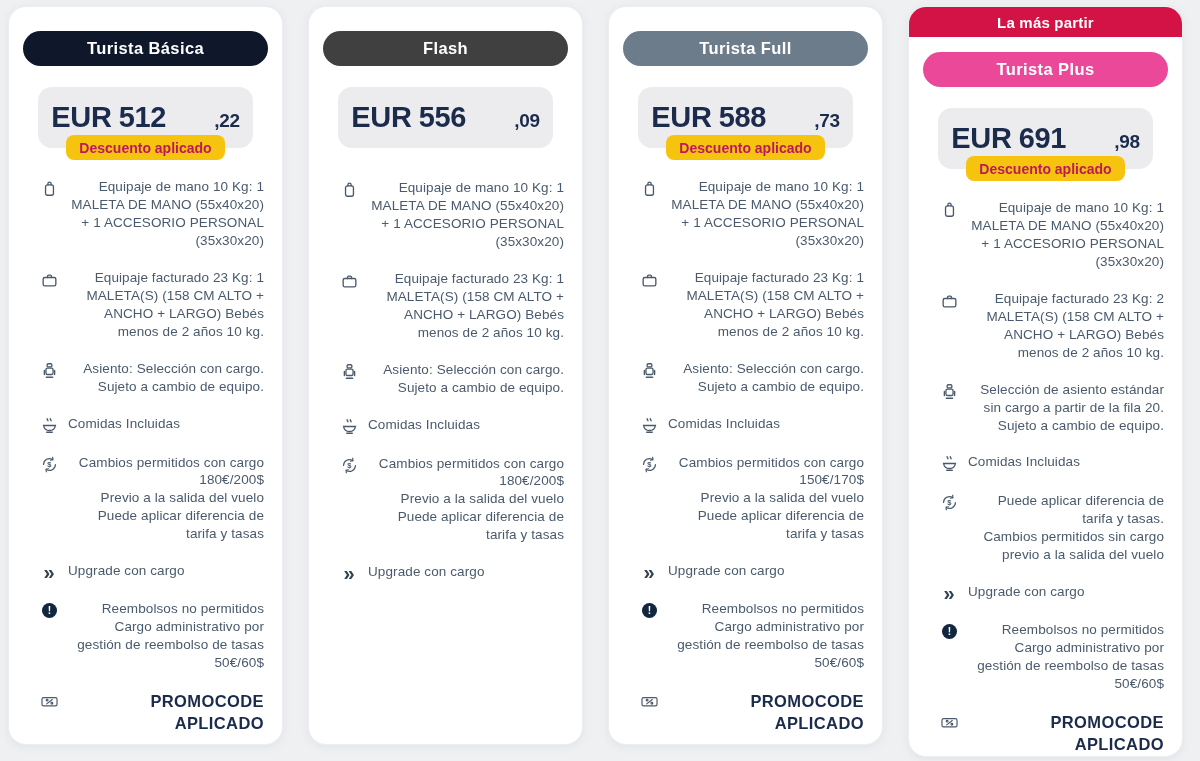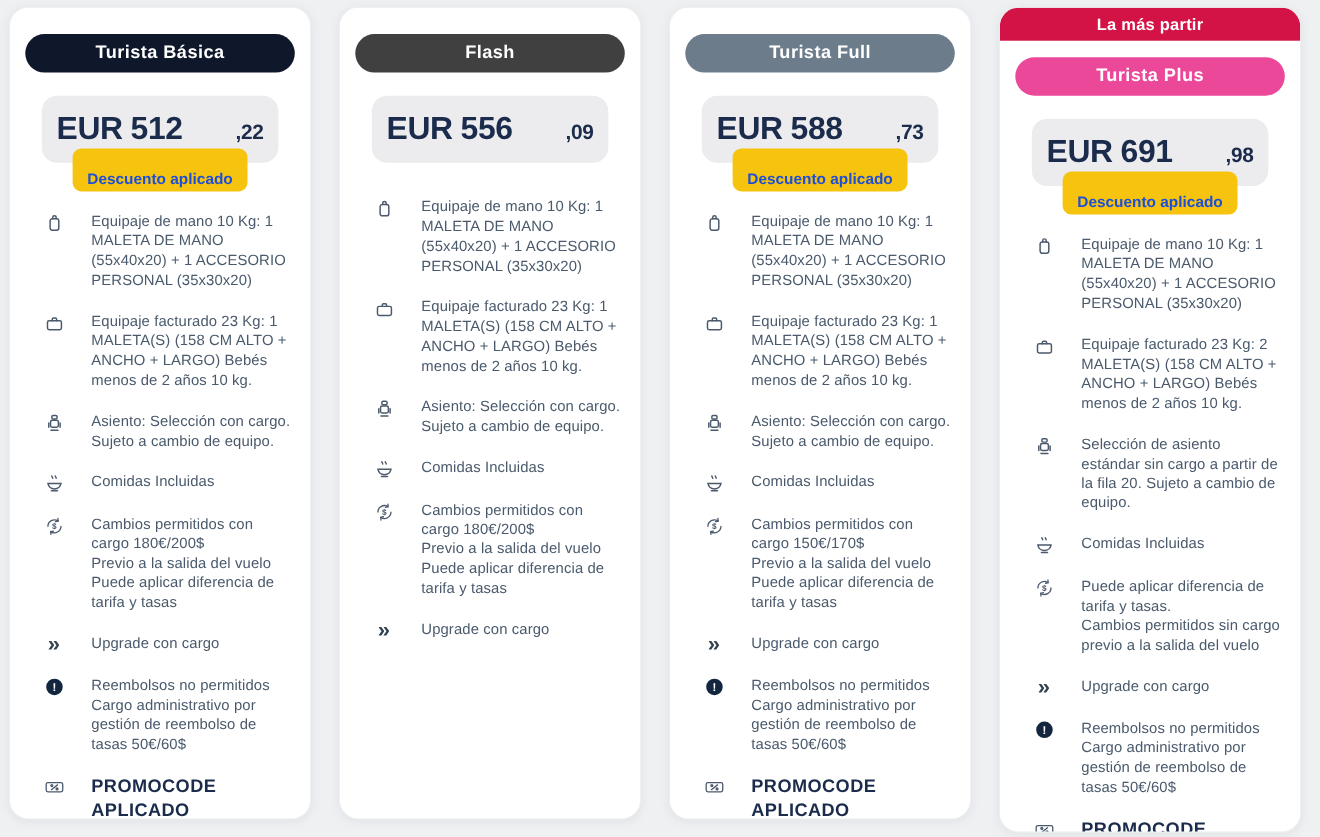--- a/index.html
+++ b/index.html
@@ -31,28 +31,28 @@
   .price-box {
     margin:21px 15px 0; background:#ececee; border-radius:14px;
     height:61px; display:flex; align-items:center; justify-content:center;
   }
   .price { color:#1b2b4c; font-weight:700; font-size:29px; letter-spacing:-.3px; white-space:nowrap; }
   .price .cur { margin-right:7px; }
   .price .dec { font-size:19px;margin-left:48px; }
   .badge {
     position:relative; z-index:1;
     margin:-13px auto 0; width:max-content; max-width:88%;
-    color:#1d4ed8; font-weight:700; font-size:14px;
-    padding:19px 13px 4px; border-radius:8px; text-align:center;
+    color:#be185d; font-weight:700; font-size:14px;
+    padding:5px 13px 4px; border-radius:8px; text-align:center;
   }
   .features { margin:18px 4px 0 16px; }
   .features.no-badge { margin-top:31px; }
   .feature {
-    display:flex; gap:24px; margin-bottom:19px;
-    color:#4a5a6c; font-size:13.5px; line-height:1.33; letter-spacing:.1px;
+    display:flex; gap:9px; margin-bottom:19px;
+    color:#4a5a6c; font-size:13.5px; line-height:1.33; letter-spacing:.1px;text-align:right;
   }
   .f-icon { flex:0 0 20px; display:flex; justify-content:center; align-items:flex-start; padding-top:1px; }
   .f-icon svg { display:block; }
   .feature.bold .f-text { color:#1b2b4c; font-weight:700; font-size:16.5px; line-height:1.3; letter-spacing:.4px; }
   .chev { font-size:20px; font-weight:700; color:#33424f; line-height:.9; }
 </style>
 </head>
 <body>
 
 <div class="cards">

